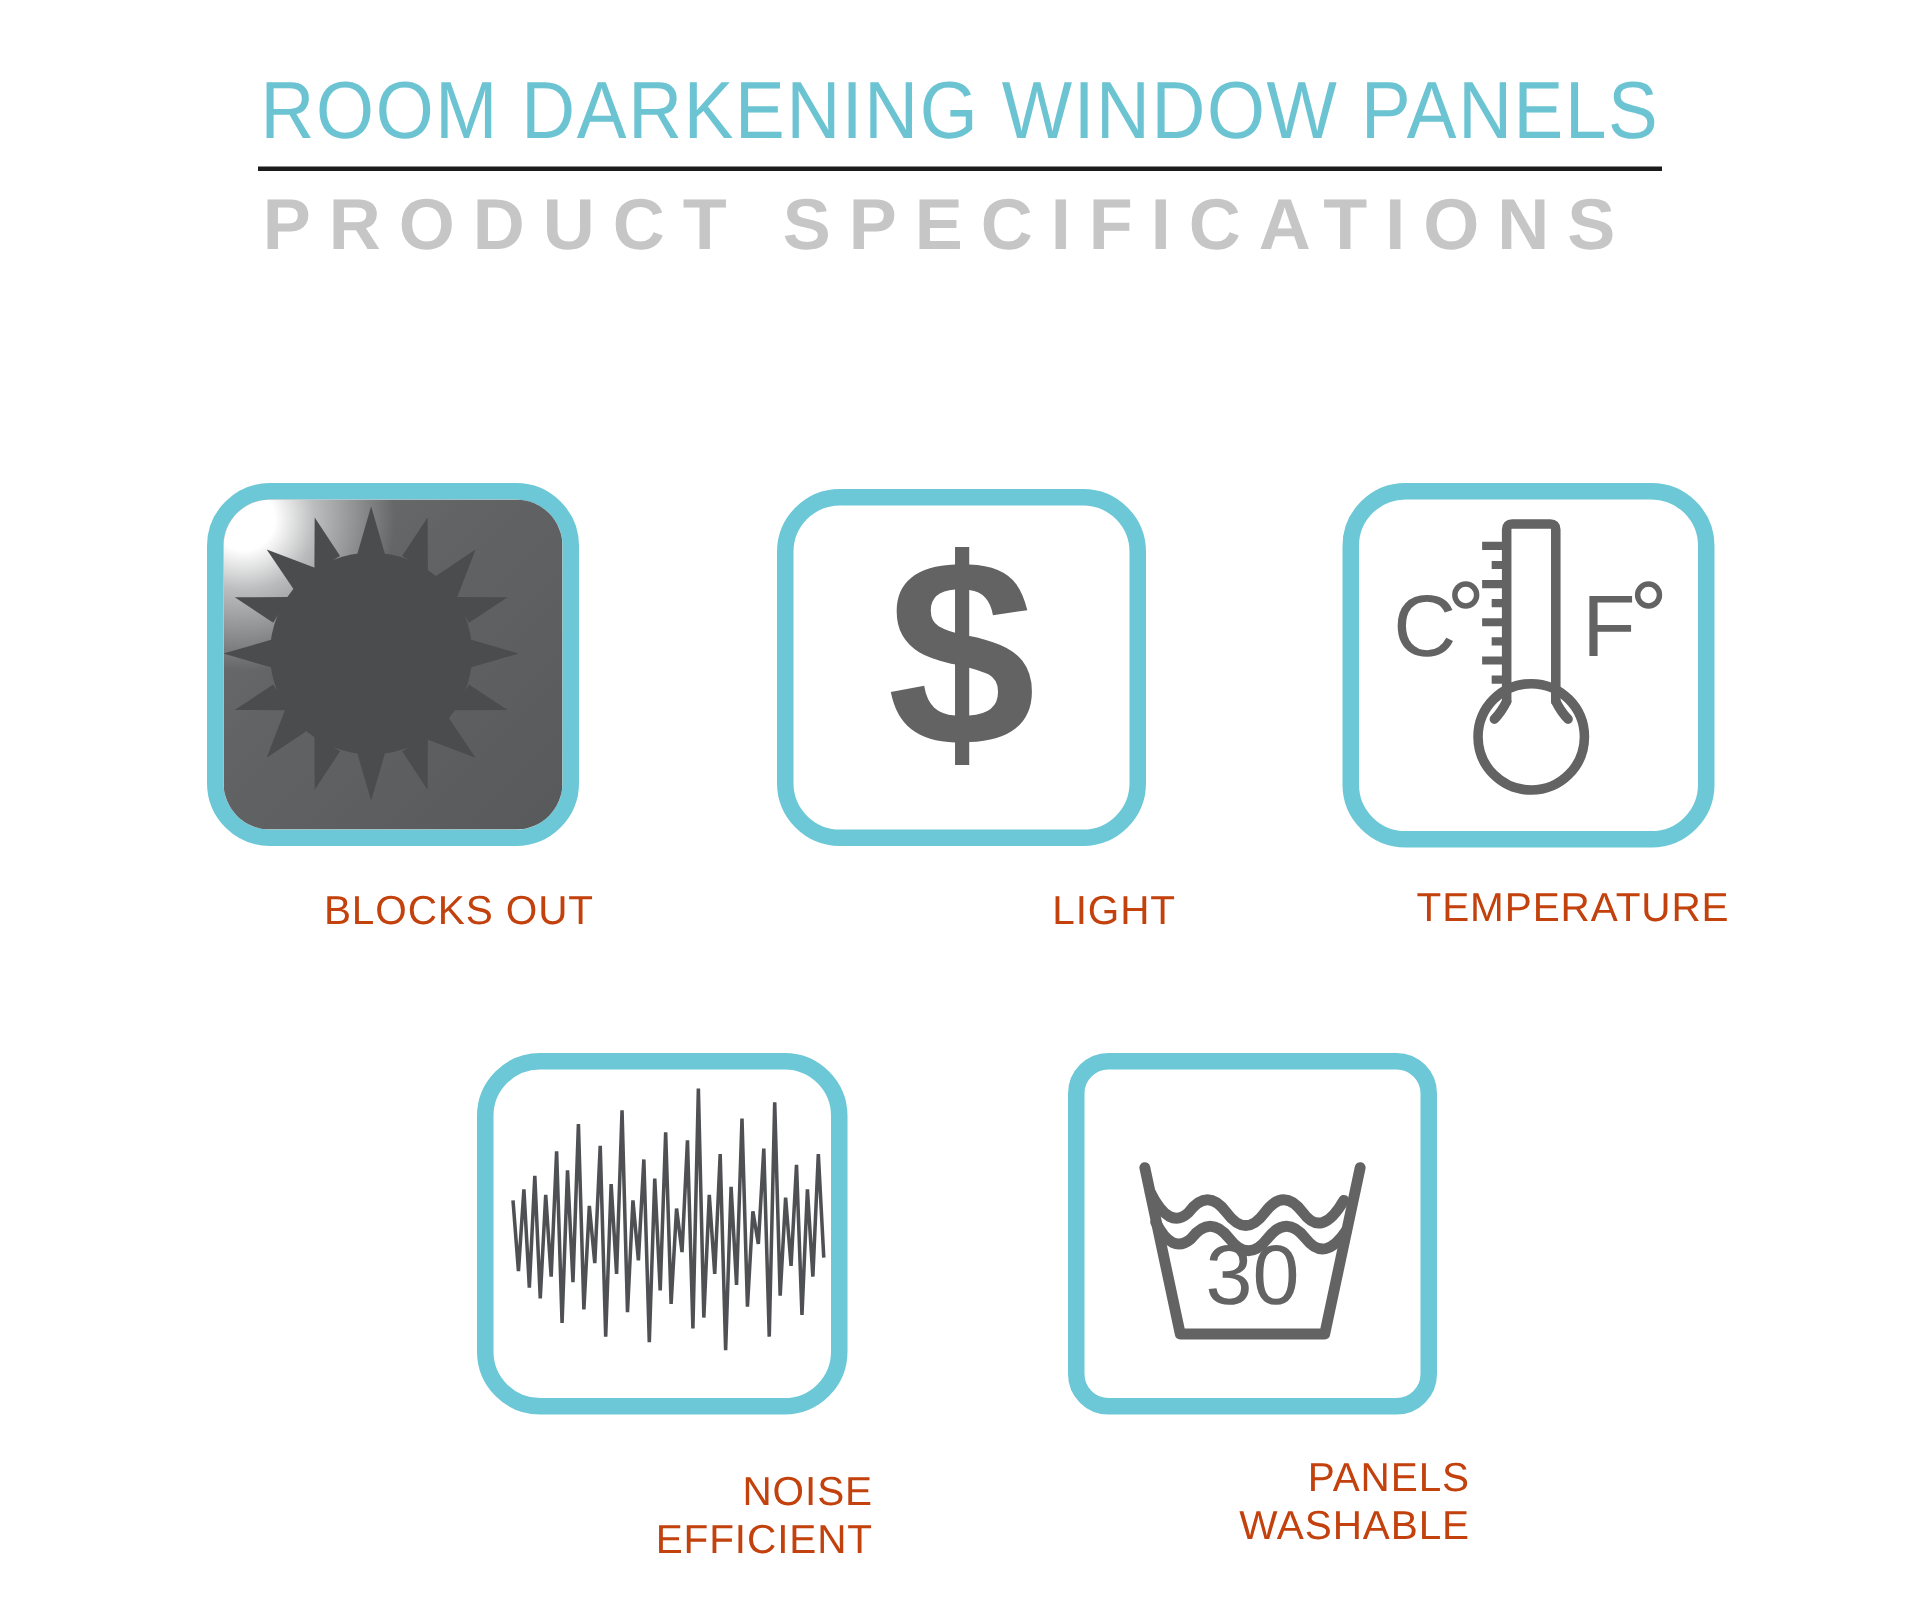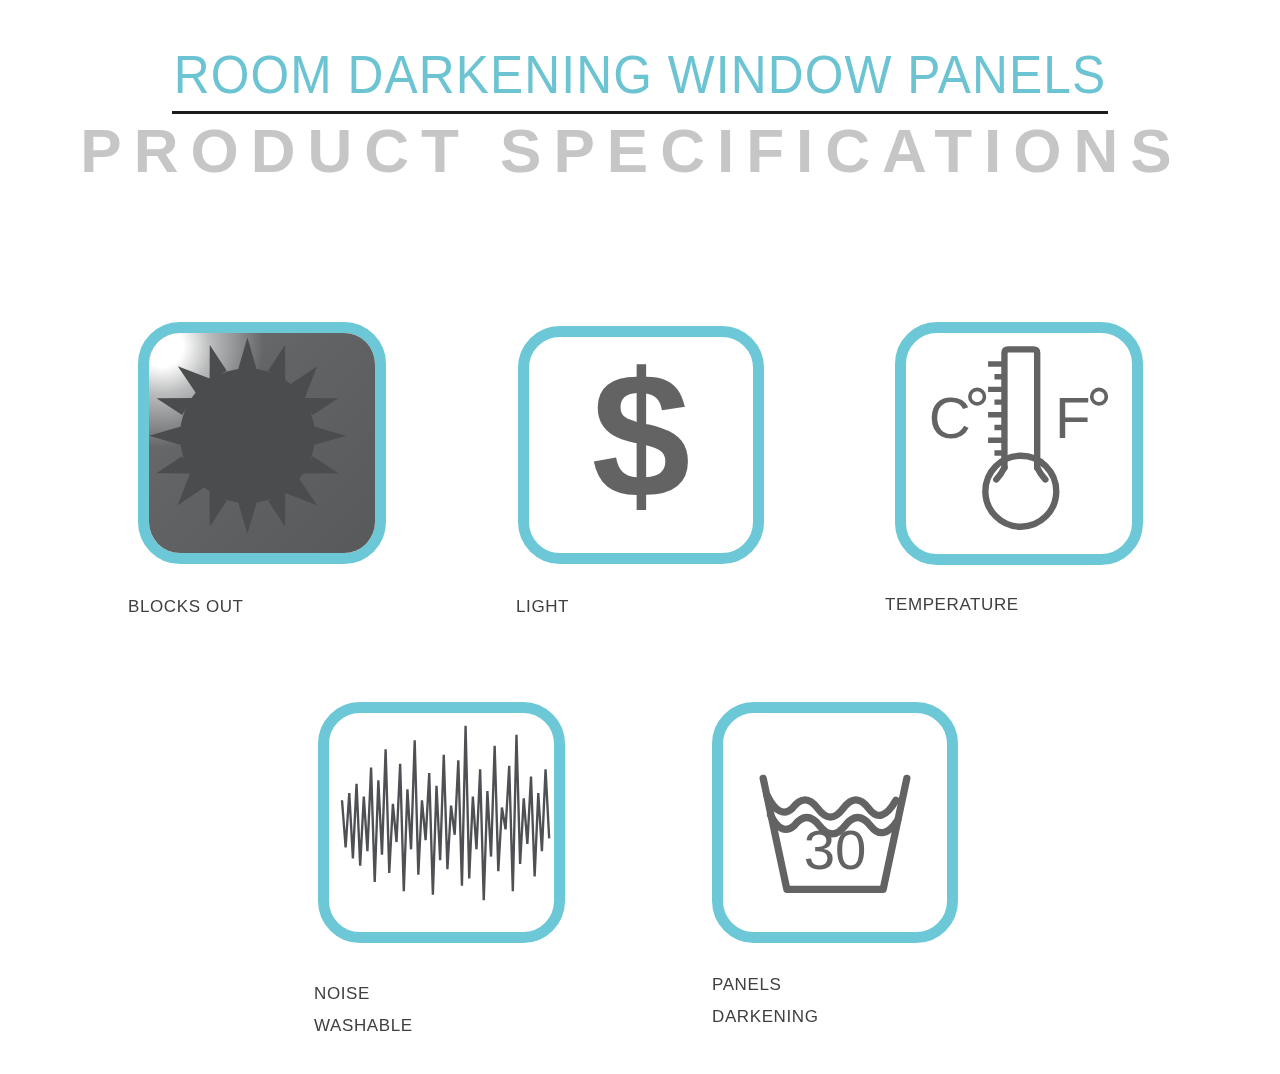--- a/index.html
+++ b/index.html
@@ -49,21 +49,21 @@
     background: #1b1b1b;
   }
   .title-sub {
     position: absolute;
     left: 0;
     top: 119px;
     width: 1252px;
     text-align: center;
     color: #c6c6c6;
     font-family: "Liberation Sans", sans-serif;
-    font-size: 62px;
+    font-size: 48px;
     font-weight: bold;
     letter-spacing: 12px;
     line-height: 64px;
     white-space: nowrap;
     text-indent: 12px;
   }
 
   
   .card {
     position: absolute;
@@ -71,24 +71,24 @@
   .icon-box {
     position: absolute;
     box-sizing: border-box;
     border: 11px solid #6cc8d6;
     border-radius: 42px;
     background: #ffffff;
     overflow: hidden;
   }
   .caption {
     position: absolute;
-    text-align: left;
-    color: #404040;
-    font-family: "Liberation Sans", sans-serif;
-    font-size: 17px;
+    text-align: right;
+    color: #c2410c;
+    font-family: "Liberation Sans", sans-serif;
+    font-size: 27px;
     font-weight: 500;
     letter-spacing: 0.6px;
     line-height: 32px;
     white-space: nowrap;
   }
   .caption .line { display: block; }
 
   
   #card-blocks .icon-box { left: 138px;  top: 322px; width: 248px; height: 242px; }
   #card-blocks .caption  { left: 128px;  top: 591px; width: 268px; }
@@ -99,21 +99,21 @@
 
   
   #card-temp .icon-box   { left: 895px;  top: 322px; width: 248px; height: 243px; }
   #card-temp .caption    { left: 885px;  top: 589px; width: 268px; }
 
   
   #card-noise .icon-box  { left: 318px;  top: 702px; width: 247px; height: 241px; }
   #card-noise .caption   { left: 314px;  top: 978px; width: 268px; }
 
   
-  #card-wash .icon-box   { left: 712px;  top: 702px; width: 246px; height: 241px; }
+  #card-wash .icon-box   { left: 712px;  top: 702px; width: 246px; height: 241px; border-radius: 27px; }
   #card-wash .caption    { left: 712px;  top: 969px; width: 268px; }
 
   .icon-svg {
     display: block;
     width: 100%;
     height: 100%;
   }
 
   
   .dark-panel {
@@ -221,34 +221,34 @@
                 50,186 54,74 58,156 62,40 66,176 70,100 74,142 78,56 82,196
                 86,84 90,150 94,30 98,178 102,96 106,140 110,66 114,200 118,80
                 122,162 126,46 130,172 134,102 138,134 142,52 146,190 150,14
                 154,182 158,92 162,150 166,62 170,206 174,86 178,158 182,36
                 186,174 190,104 194,128 198,58 202,196 206,24 210,166 214,94
                 218,144 222,70 226,180 230,88 234,152 238,62 242,138"></polyline>
     </svg>
   </div>
   <div class="caption">
     <span class="line">NOISE</span>
-    <span class="line">WASHABLE</span>
+    <span class="line">EFFICIENT</span>
   </div>
 </div>
 
 <div class="card" id="card-wash">
   <div class="icon-box">
     <svg class="icon-svg" viewBox="0 0 246 241">
       <g fill="none" stroke="#636363" stroke-width="8" stroke-linecap="round" stroke-linejoin="round">
 
         <path d="M44 72 L70 194 L176 194 L202 72"></path>
 
         <path d="M48 90 Q62 118 76 105 Q90 86 104 105 Q118 124 132 105 Q146 86 160 105 Q174 124 190 96"></path>
         <path d="M52 112 Q64 136 78 124 Q92 106 106 124 Q120 142 134 124 Q148 106 162 124 Q176 142 192 118"></path>
       </g>
       <text x="123" y="172" text-anchor="middle" font-family="Liberation Sans, sans-serif" font-size="62" font-weight="500" fill="#636363">30</text>
     </svg>
   </div>
   <div class="caption">
     <span class="line">PANELS</span>
-    <span class="line">DARKENING</span>
+    <span class="line">WASHABLE</span>
   </div>
 </div>
 
 </body></html>

